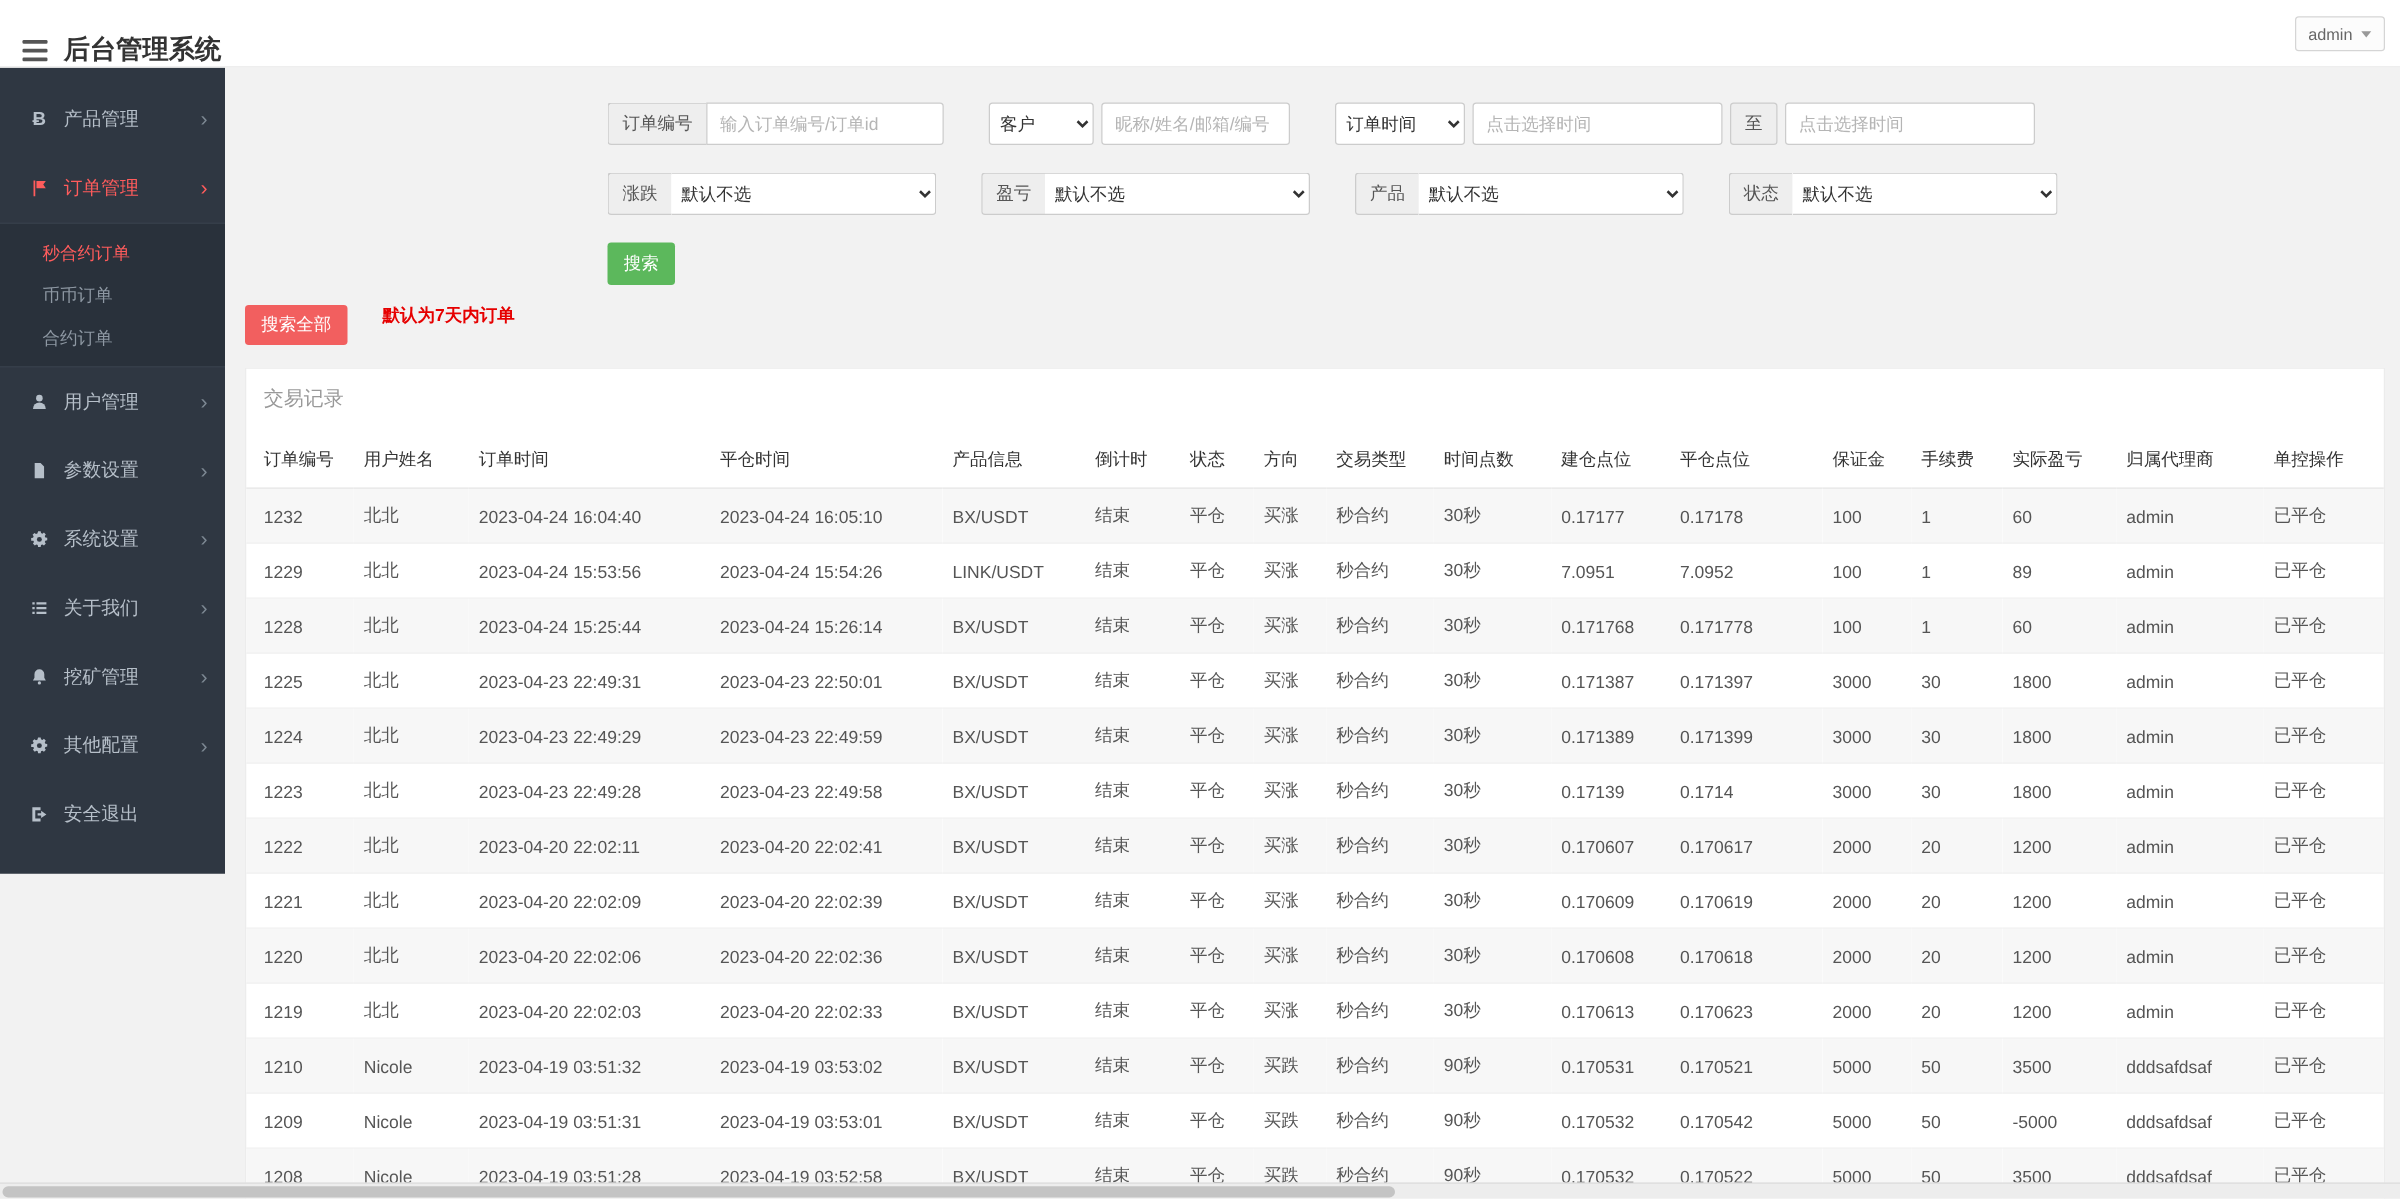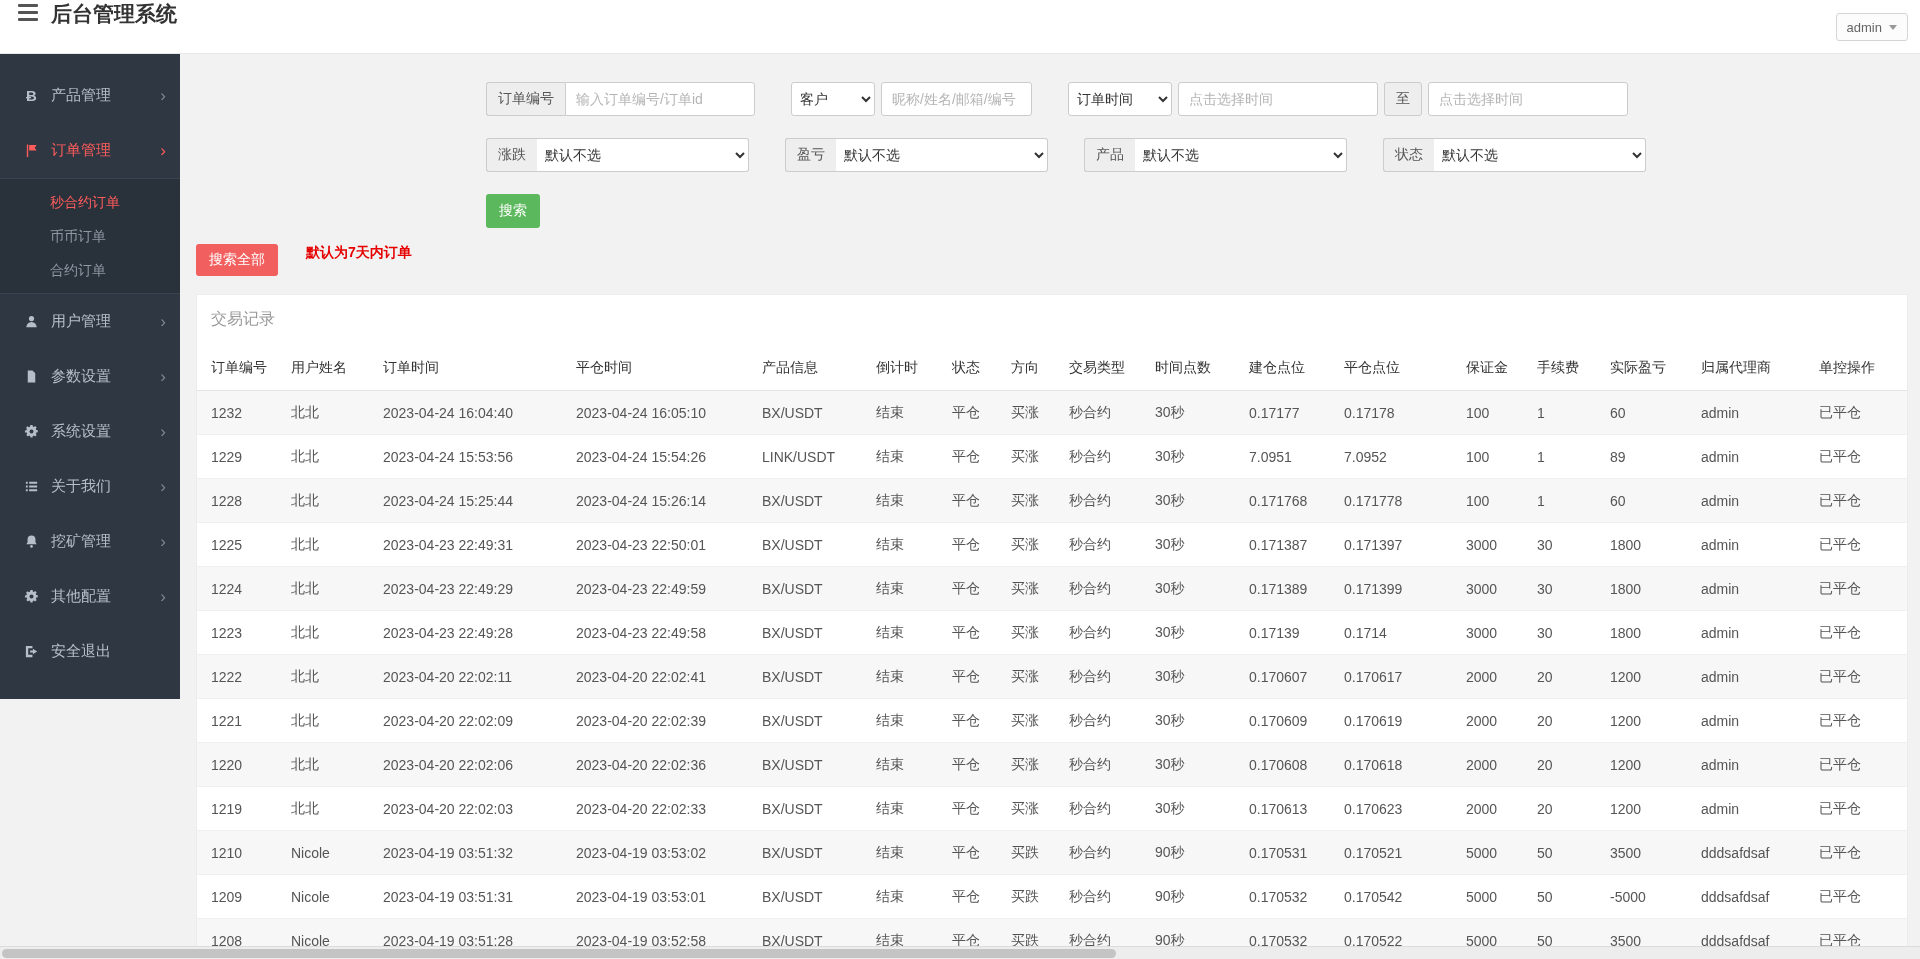--- a/index.html
+++ b/index.html
@@ -1,36 +1,36 @@
 <!DOCTYPE html>
 <html><head>
 <meta charset="utf-8">
 <style>
   *{box-sizing:border-box;margin:0;padding:0}
   html,body{width:1920px;height:959px;overflow:hidden}
   body{position:relative;background:#f2f2f2;font-family:"Liberation Sans","DejaVu Sans",sans-serif}
 
   
-  .topbar{position:absolute;top:0;left:0;width:1920px;height:54px;background:#fff;border-bottom:1px solid #e9e9e9;display:flex;align-items:flex-start;z-index:10}
+  .topbar{position:absolute;top:0;left:0;width:1920px;height:54px;background:#fff;border-bottom:1px solid #e9e9e9;display:flex;align-items:flex-end;z-index:10}
   .hamburger{margin-left:18px;cursor:pointer}
   .hamburger span{display:block;width:20px;height:3px;background:#555;margin:4px 0;border-radius:1px}
   .app-title{font-size:21px;font-weight:bold;color:#333;margin-left:13px}
   .admin-box{position:absolute;right:12px;top:13px;height:28px;padding:0 10px;border:1px solid #d5d5d5;border-radius:3px;background:#fcfcfc;display:flex;align-items:center;font-size:13px;color:#666;cursor:pointer}
   .caret{margin-left:7px;width:0;height:0;border-left:4px solid transparent;border-right:4px solid transparent;border-top:5px solid #999}
 
   
   .sidebar{position:absolute;top:54px;left:0;width:180px;background:#2f3742;padding:14px 0 20px 0}
   .menu-item{display:flex;align-items:center;height:55px;padding:0 14px 0 22px;color:#b6bfc9;font-size:15px;cursor:pointer}
   .menu-item .mico{width:19px;height:16px;margin-right:10px;display:flex;align-items:center;justify-content:center;font-size:15px;font-weight:bold}
   .menu-item svg{width:15px;height:15px;fill:currentColor}
   .menu-item .chev{margin-left:auto;color:#7d8893;font-size:17px;line-height:1}
   .menu-item.active{color:#ff5c5c}
   .menu-item.active .chev{color:#ff5c5c}
   .submenu{background:#29313b;border-top:1px solid #3a434f;border-bottom:1px solid #3a434f;padding:6px 0}
-  .submenu-item{height:34px;line-height:34px;padding-left:50px;font-size:14px;color:#8e98a3;cursor:pointer}
+  .submenu-item{height:34px;line-height:34px;padding-left:34px;font-size:14px;color:#8e98a3;cursor:pointer}
   .submenu-item.active{color:#ff5c5c}
 
   
   .main{position:absolute;left:180px;top:54px;right:0;bottom:0;padding:14px 12px 0 16px;overflow:hidden}
   .filters{margin-left:290px;margin-top:14px}
   .frow{display:flex;align-items:center;margin-bottom:22px}
   .fgroup{display:flex;align-items:center;margin-right:36px}
   .addon{height:34px;display:flex;align-items:center;padding:0 11px;background:#eee;border:1px solid #ccc;color:#555;font-size:14px}
   .addon.left{border-right:none;border-radius:3px 0 0 3px}
   .addon.solo{border-radius:3px;margin:0 6px}

